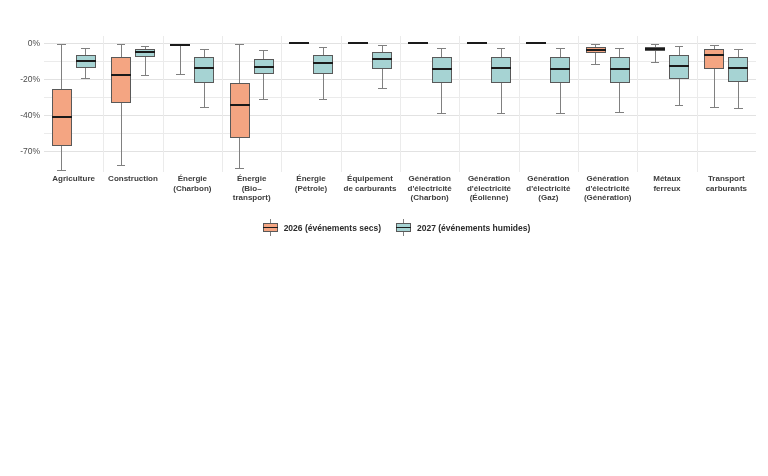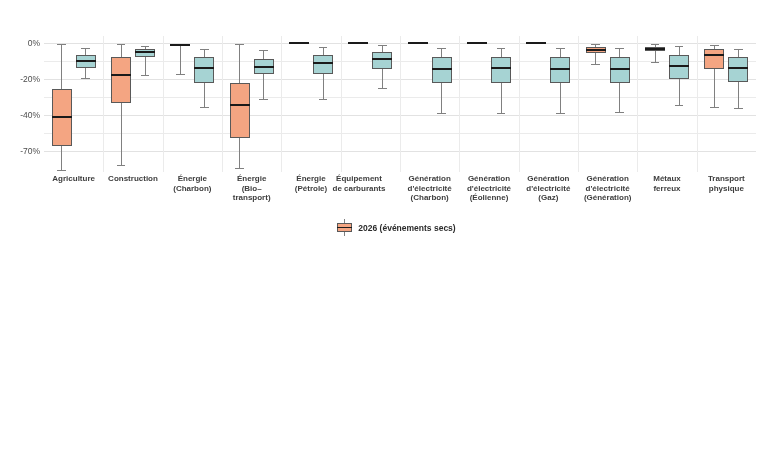--- a/index.html
+++ b/index.html
@@ -255,21 +255,21 @@
       </div>
       <div class="xlab" style="left: 207.667px;">
         <div>Énergie</div>
         <div>(Bio–</div>
         <div>transport)</div>
       </div>
       <div class="xlab" style="left: 267px;">
         <div>Énergie</div>
         <div>(Pétrole)</div>
       </div>
-      <div class="xlab" style="left: 315px;">
+      <div class="xlab" style="left: 326px;">
         <div>Équipement</div>
         <div>de carburants</div>
       </div>
       <div class="xlab" style="left: 385.667px;">
         <div>Génération</div>
         <div>d'électricité</div>
         <div>(Charbon)</div>
       </div>
       <div class="xlab" style="left: 445px;">
         <div>Génération</div>
@@ -285,32 +285,40 @@
         <div>Génération</div>
         <div>d'électricité</div>
         <div>(Génération)</div>
       </div>
       <div class="xlab" style="left: 623px;">
         <div>Métaux</div>
         <div>ferreux</div>
       </div>
       <div class="xlab" style="left: 682.333px;">
         <div>Transport</div>
-        <div>physique</div>
+        <div>carburants</div>
       </div>
     </div>
   <div class="legend" id="legend-top">
       <div class="legend-item">
         <div class="legend-key">
           <div class="lwhisk"></div>
           <div class="lbox" style="background: rgb(244, 165, 130);"></div>
           <div class="lmed"></div>
         </div>
         <div class="legend-label">2026 (événements secs)</div>
       </div>
+      <div class="legend-item">
+        <div class="legend-key">
+          <div class="lwhisk"></div>
+          <div class="lbox" style="background: rgb(166, 211, 211);"></div>
+          <div class="lmed"></div>
+        </div>
+        <div class="legend-label">2027 (événements humides)</div>
+      </div>
     </div>
 </div>
 
 <div class="panel" id="panel-bottom">
 
   <div class="ytick-wrap" id="yticks-bottom"></div>
   <div class="xlabels" id="xlabels-bottom"></div>
 
 </div>
 

